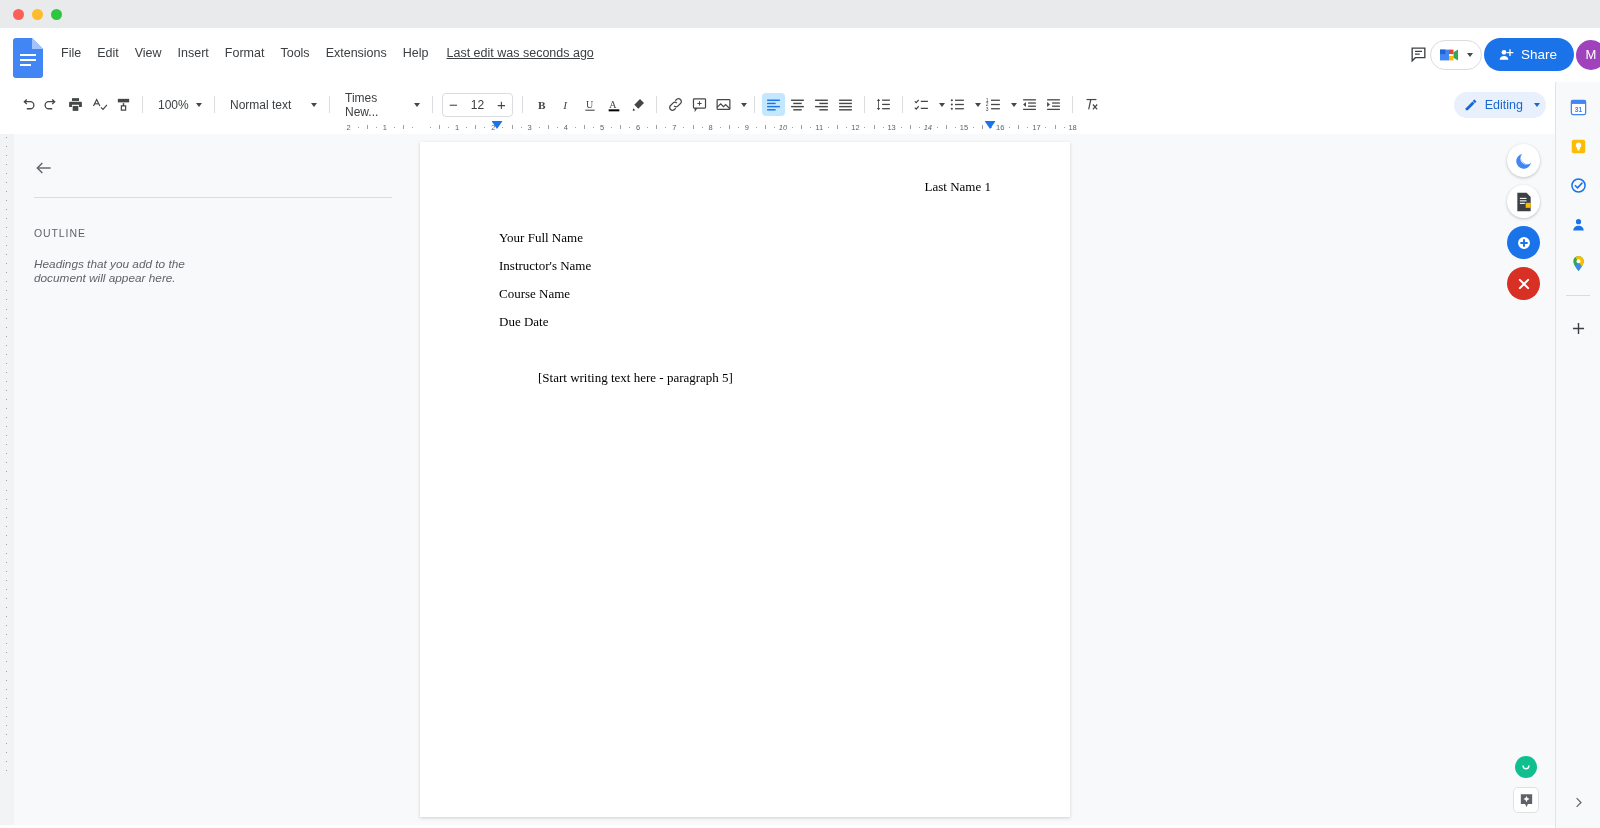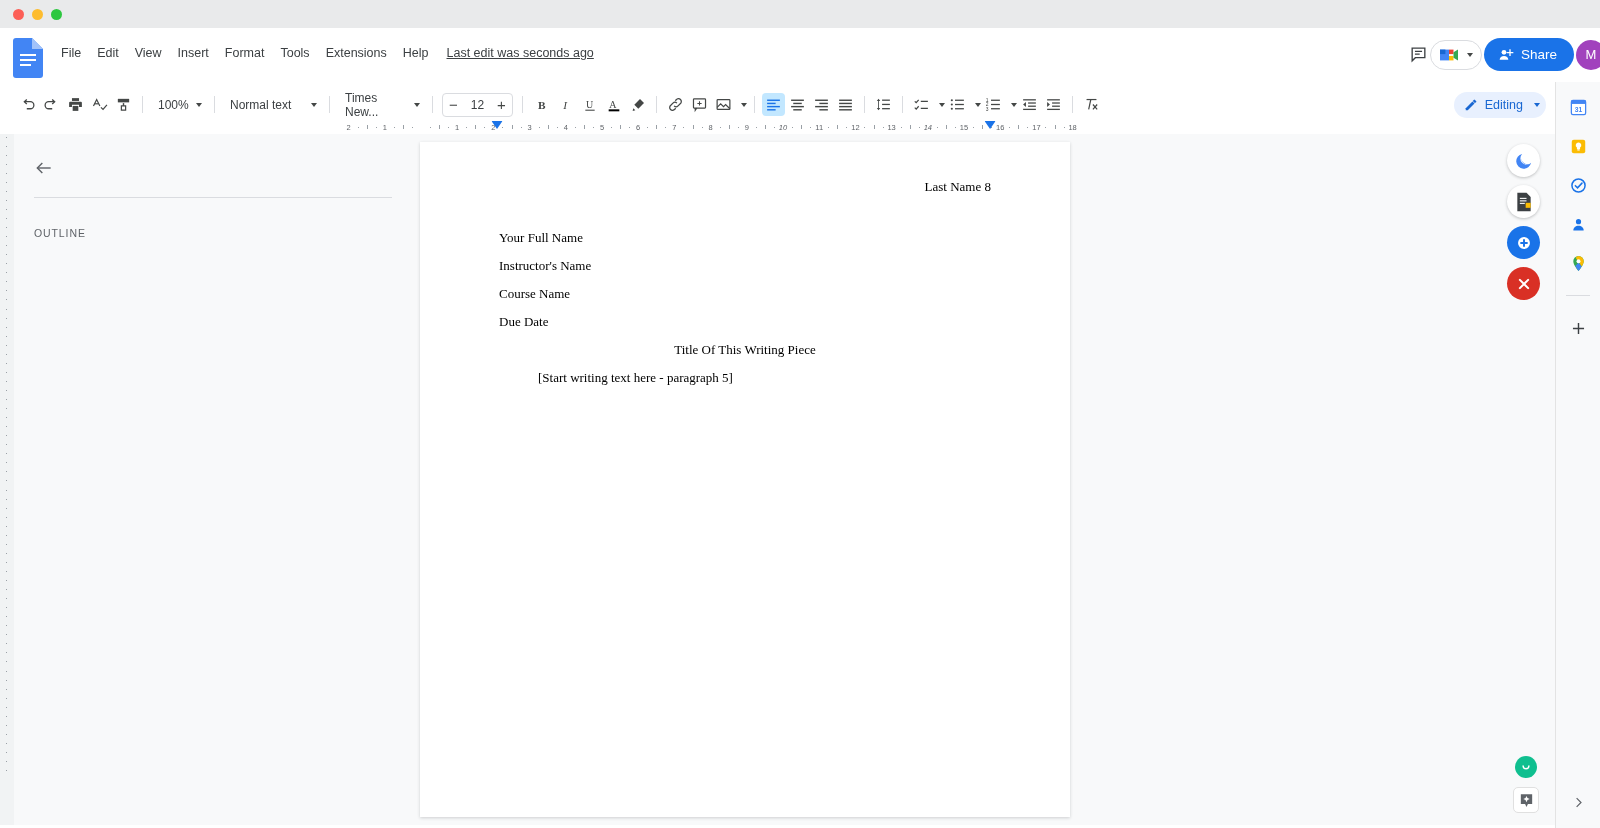--- a/index.html
+++ b/index.html
@@ -680,30 +680,30 @@
           <path d="M20 12H4"></path>
             <path d="M10 6l-6 6 6 6"></path>
         </svg>
       </span>
 
       <div class="divider"></div>
 
       <div class="secrow">
         <span class="seclabel">OUTLINE</span>
       </div>
+      <div class="outlinehint">Headings that you add to the document will appear here.</div>
     </div>
 
     <div class="canvas">
       <div class="page">
-        <div class="doctext d-header">Last Name 8</div>
+        <div class="doctext d-header">Last Name 1</div>
         <div class="doctext d-line" style="top:88px">Your Full Name</div>
         <div class="doctext d-line" style="top:116px">Instructor's Name</div>
         <div class="doctext d-line" style="top:144px">Course Name</div>
         <div class="doctext d-line" style="top:172px">Due Date</div>
-        <div class="doctext d-center" style="top:200px">Title Of This Writing Piece</div>
         <div class="doctext d-indent" style="top:228px">[Start writing text here - paragraph 5]</div>
       </div>
 
       <div class="floatcol">
         <span class="fcircle fc-white">
           <svg width="20" height="20" viewBox="0 0 24 24" fill="#4285f4">
             <path d="M19 15.5A8.5 8.5 0 0 1 8.5 5a7.6 7.6 0 0 0-.5 2.6A8.9 8.9 0 0 0 17 16.5a7.4 7.4 0 0 0 2-1z"></path>
             <path d="M20.5 14.2A9 9 0 1 1 9.8 3.5 7.2 7.2 0 0 0 20.5 14.2z"></path>
           </svg>
         </span>

